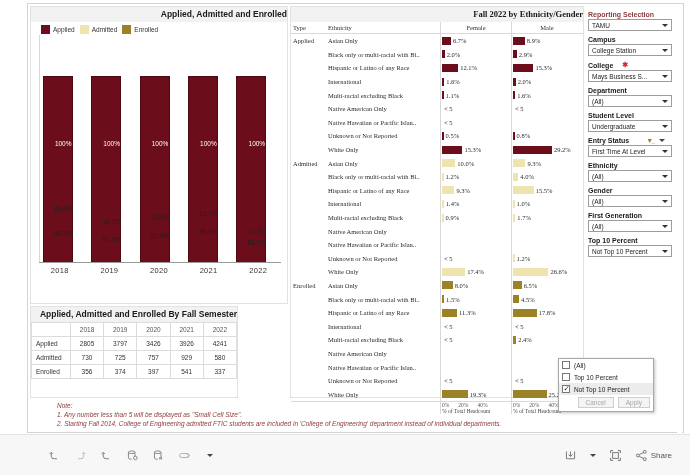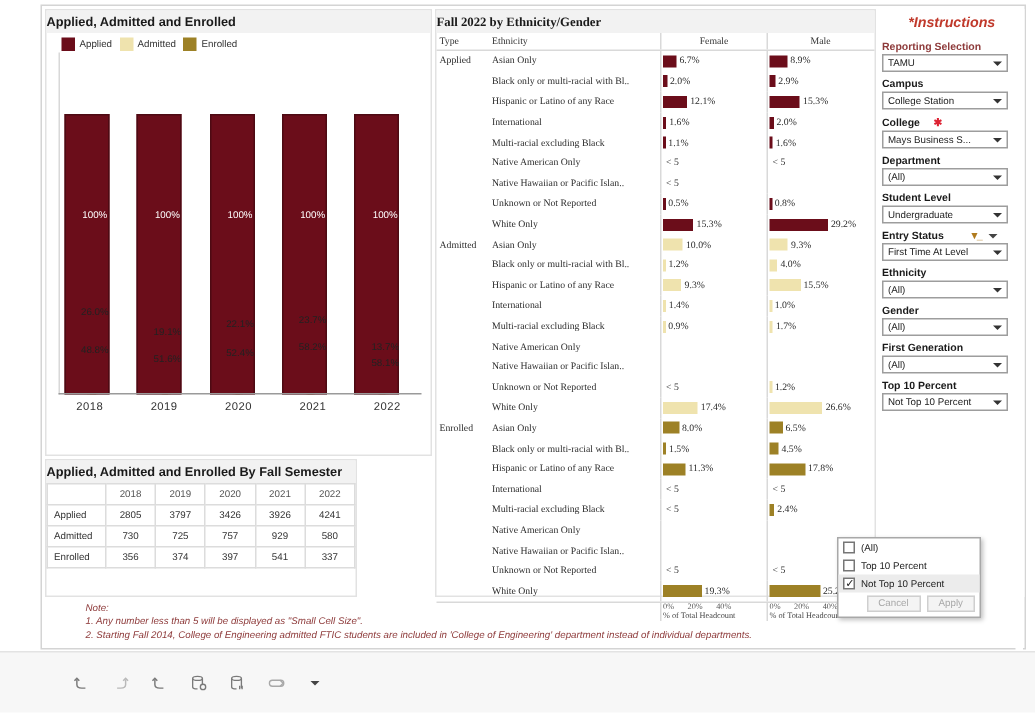--- a/index.html
+++ b/index.html
@@ -16,21 +16,21 @@
   .canvas {
     position:absolute; left:27px; top:3px; width:657px; height:430px;
     background:#ffffff; border:1px solid #d4d4d4;
   }
   .left-rail { position:absolute; left:0; top:0; width:27px; height:433px; background:#fff; }
   .right-rail{ position:absolute; left:684px; top:0; width:6px; height:433px; background:#fff; }
 
   
   .panel { position:absolute; background:#fff; }
   .panel-title {
-    text-align:left; font-weight:bold; font-size:8.5px; color:#1a1a1a;
+    text-align:right; font-weight:bold; font-size:8.5px; color:#1a1a1a;
     background:#f2f2f2; padding:2px 0 2px 0; line-height:11px;
   }
   #barPanel  { left:2px;  top:2px;  width:258px; height:298px; border:1px solid #e2e2e2; }
   #tablePanel{ left:2px;  top:302px;width:208px; height:92px; border:1px solid #e2e2e2; }
   #ethPanel  { left:262px;top:2px;  width:294px; height:392px; border:1px solid #e2e2e2;font-family:Liberation Serif, serif; }
   #filtPanel { left:558px;top:2px;  width:97px;  height:392px; background:#fff; }
 
   
   .legend { display:flex; align-items:center; gap:5px; padding:3px 0 1px 10px; }
   .lg-item{ display:flex; align-items:center; gap:3px; }
@@ -561,21 +561,20 @@
               <span>0%</span>
               <span>20%</span>
               <span>40%</span>
             </div>
           <div class="eax-cap">% of Total Headcount</div>
         </div>
       </div>
     </div>
 
     <div class="panel" id="filtPanel">
-      <div class="instr">*Instructions</div>
       <div id="filtList">
           <div>
             <div class="f-label" style="color: rgb(142, 59, 59);">
               <span class="f-hdr-row">
                 <span>Reporting Selection</span>
               </span>
             </div>
             <div class="f-sel">
               <span>TAMU</span>
               <span class="car"></span>
@@ -753,15 +752,39 @@
           </svg>
       </span>
       <span class="tb-ico">
         <svg width="16" height="13" viewBox="0 0 20 16">
             <rect x="2" y="5.5" width="12" height="5" rx="2.5" fill="none" stroke="#a8a8a8" stroke-width="1.1"></rect>
             <path d="M11 5.5 L13.4 8 L11 10.5" fill="none" stroke="#a8a8a8" stroke-width="1.1"></path>
           </svg>
       </span>
       <span class="mini-car"></span>
     </div>
+    <div class="tb-right">
+      <span class="tb-ico">
+        <svg width="13" height="13" viewBox="0 0 16 16">
+            <path d="M3 3 L3 12 L13 12 L13 3" fill="none" stroke="#6e6e6e" stroke-width="1.1"></path>
+            <path d="M8 3 L8 9 M5.6 6.8 L8 9.2 L10.4 6.8" fill="none" stroke="#6e6e6e" stroke-width="1.1"></path>
+          </svg>
+      </span>
+      <span class="mini-car"></span>
+      <span class="tb-ico">
+        <svg width="13" height="13" viewBox="0 0 16 16">
+            <path d="M2 5 L2 2 L5 2 M11 2 L14 2 L14 5 M14 11 L14 14 L11 14 M5 14 L2 14 L2 11" fill="none" stroke="#6e6e6e" stroke-width="1.2"></path>
+            <rect x="4.5" y="4.5" width="7" height="7" fill="none" stroke="#6e6e6e" stroke-width="1.1"></rect>
+          </svg>
+      </span>
+      <span class="tb-ico">
+        <svg width="13" height="13" viewBox="0 0 16 16">
+            <circle cx="12" cy="3.5" r="1.8" fill="none" stroke="#6e6e6e" stroke-width="1.1"></circle>
+            <circle cx="12" cy="12.5" r="1.8" fill="none" stroke="#6e6e6e" stroke-width="1.1"></circle>
+            <circle cx="3.5" cy="8" r="1.8" fill="none" stroke="#6e6e6e" stroke-width="1.1"></circle>
+            <path d="M5.2 7 L10.4 4.3 M5.2 9 L10.4 11.7" stroke="#6e6e6e" stroke-width="1.1"></path>
+          </svg>
+        <span class="tb-txt">Share</span>
+      </span>
+    </div>
   </div>
 
 </div>
 
 </body></html>

